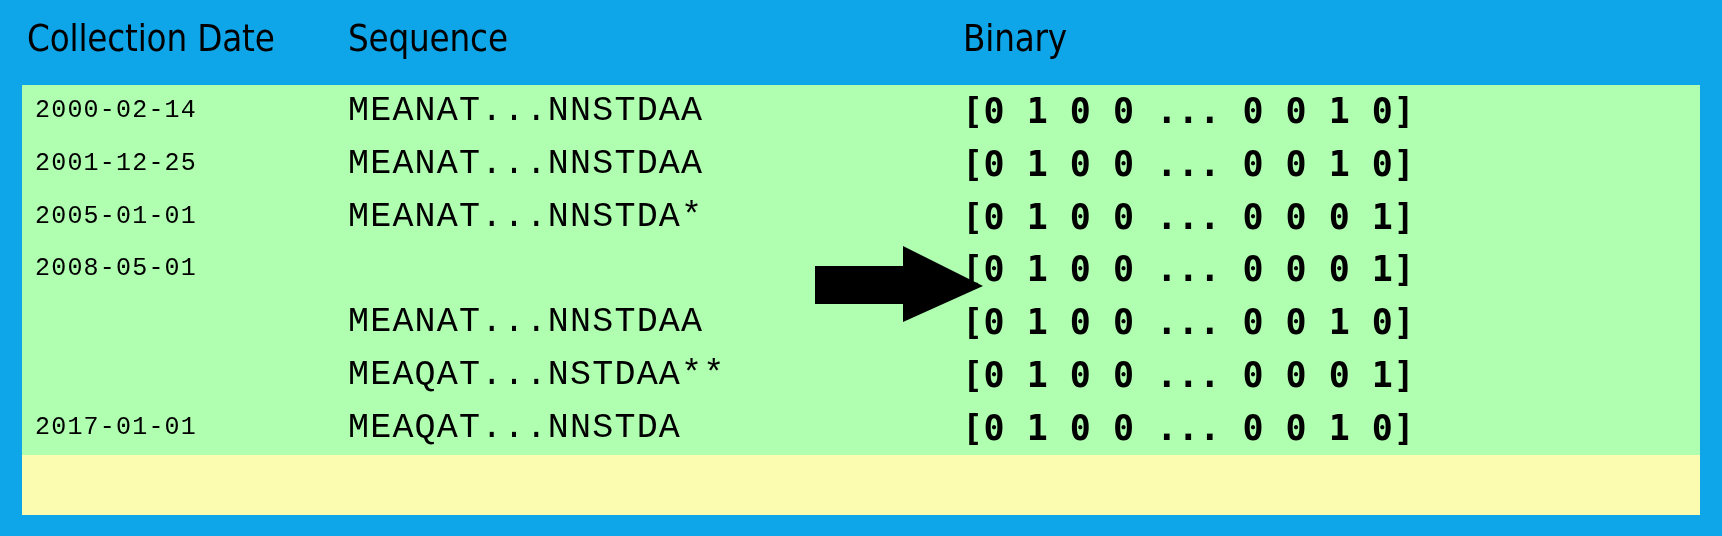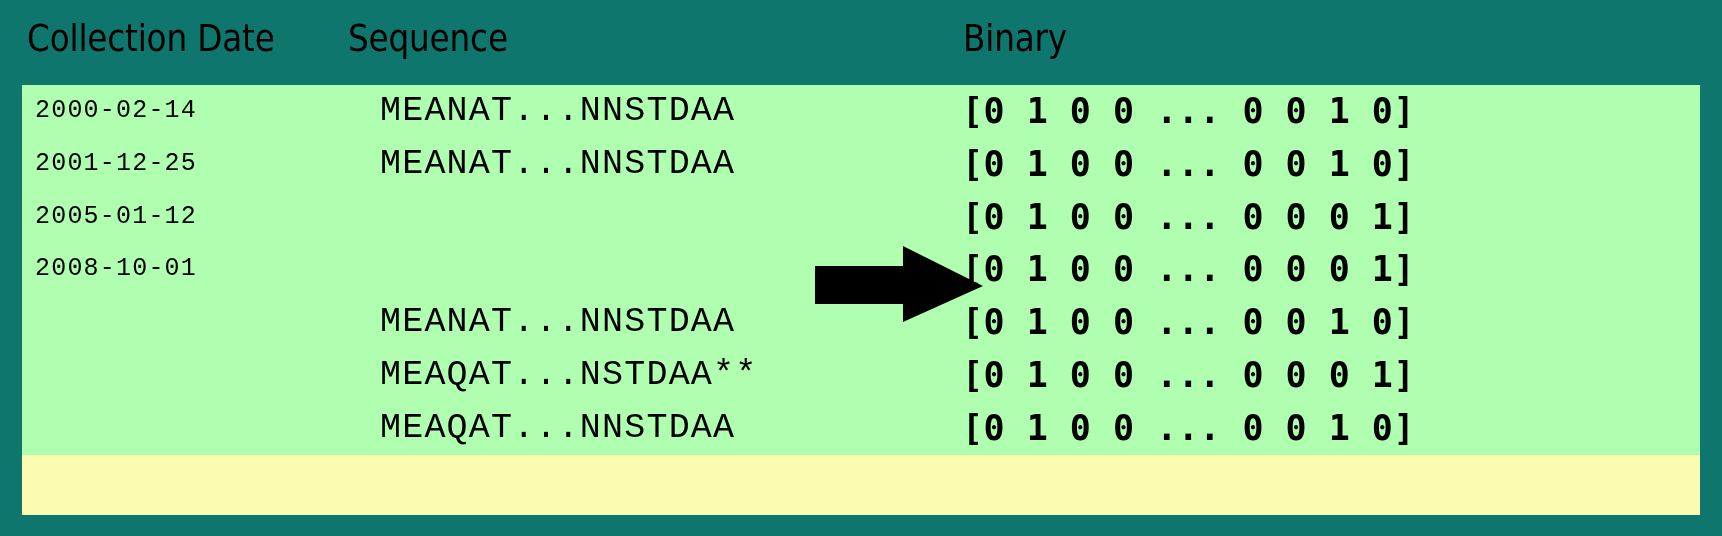--- a/index.html
+++ b/index.html
@@ -16,21 +16,21 @@
     font-family: "Liberation Sans", sans-serif;
     -webkit-font-smoothing: antialiased;
   }
 
   #figure {
     position: absolute;
     left: 0;
     top: 0;
     width: 1722px;
     height: 536px;
-    background: #0f766e;
+    background: #0ea5e9;
   }
 
   
   .header-row {
     position: absolute;
     left: 0;
     top: 12px;
     width: 1722px;
     height: 62px;
   }
@@ -92,21 +92,20 @@
     left: 35px;
     font-family: "Liberation Mono", "DejaVu Sans Mono", monospace;
     font-size: 25px;
     letter-spacing: 1.2px;
   }
   .cell-seq {
     left: 348px;
     font-family: "Liberation Mono", "DejaVu Sans Mono", monospace;
     font-size: 35px;
     letter-spacing: 1.2px;
-    margin-left: 32px;
   }
   .cell-bin {
     left: 962px;
     font-family: "DejaVu Sans Mono", "Liberation Mono", monospace;
     font-size: 35px;
     letter-spacing: 0.5px;
     font-weight: bold;
   }
 
   
@@ -139,37 +138,39 @@
         <div class="cell cell-date">2000-02-14</div>
         <div class="cell cell-seq">MEANAT...NNSTDAA</div>
         <div class="cell cell-bin">[0 1 0 0 ... 0 0 1 0]</div>
       </div>
       <div class="row">
         <div class="cell cell-date">2001-12-25</div>
         <div class="cell cell-seq">MEANAT...NNSTDAA</div>
         <div class="cell cell-bin">[0 1 0 0 ... 0 0 1 0]</div>
       </div>
       <div class="row">
-        <div class="cell cell-date">2005-01-12</div>
+        <div class="cell cell-date">2005-01-01</div>
+        <div class="cell cell-seq">MEANAT...NNSTDA*</div>
         <div class="cell cell-bin">[0 1 0 0 ... 0 0 0 1]</div>
       </div>
       <div class="row">
-        <div class="cell cell-date">2008-10-01</div>
+        <div class="cell cell-date">2008-05-01</div>
         <div class="cell cell-bin">[0 1 0 0 ... 0 0 0 1]</div>
       </div>
       <div class="row">
         <div class="cell cell-seq">MEANAT...NNSTDAA</div>
         <div class="cell cell-bin">[0 1 0 0 ... 0 0 1 0]</div>
       </div>
       <div class="row">
         <div class="cell cell-seq">MEAQAT...NSTDAA**</div>
         <div class="cell cell-bin">[0 1 0 0 ... 0 0 0 1]</div>
       </div>
       <div class="row">
-        <div class="cell cell-seq">MEAQAT...NNSTDAA</div>
+        <div class="cell cell-date">2017-01-01</div>
+        <div class="cell cell-seq">MEAQAT...NNSTDA</div>
         <div class="cell cell-bin">[0 1 0 0 ... 0 0 1 0]</div>
       </div>
     </div>
 
   <div id="arrow-wrap">
     <svg width="168" height="76" viewBox="0 0 168 76" xmlns="http://www.w3.org/2000/svg" aria-hidden="true">
       <polygon points="0,20 88,20 88,0 168,40 88,76 88,58 0,58" fill="#000000"></polygon>
     </svg>
   </div>
 

